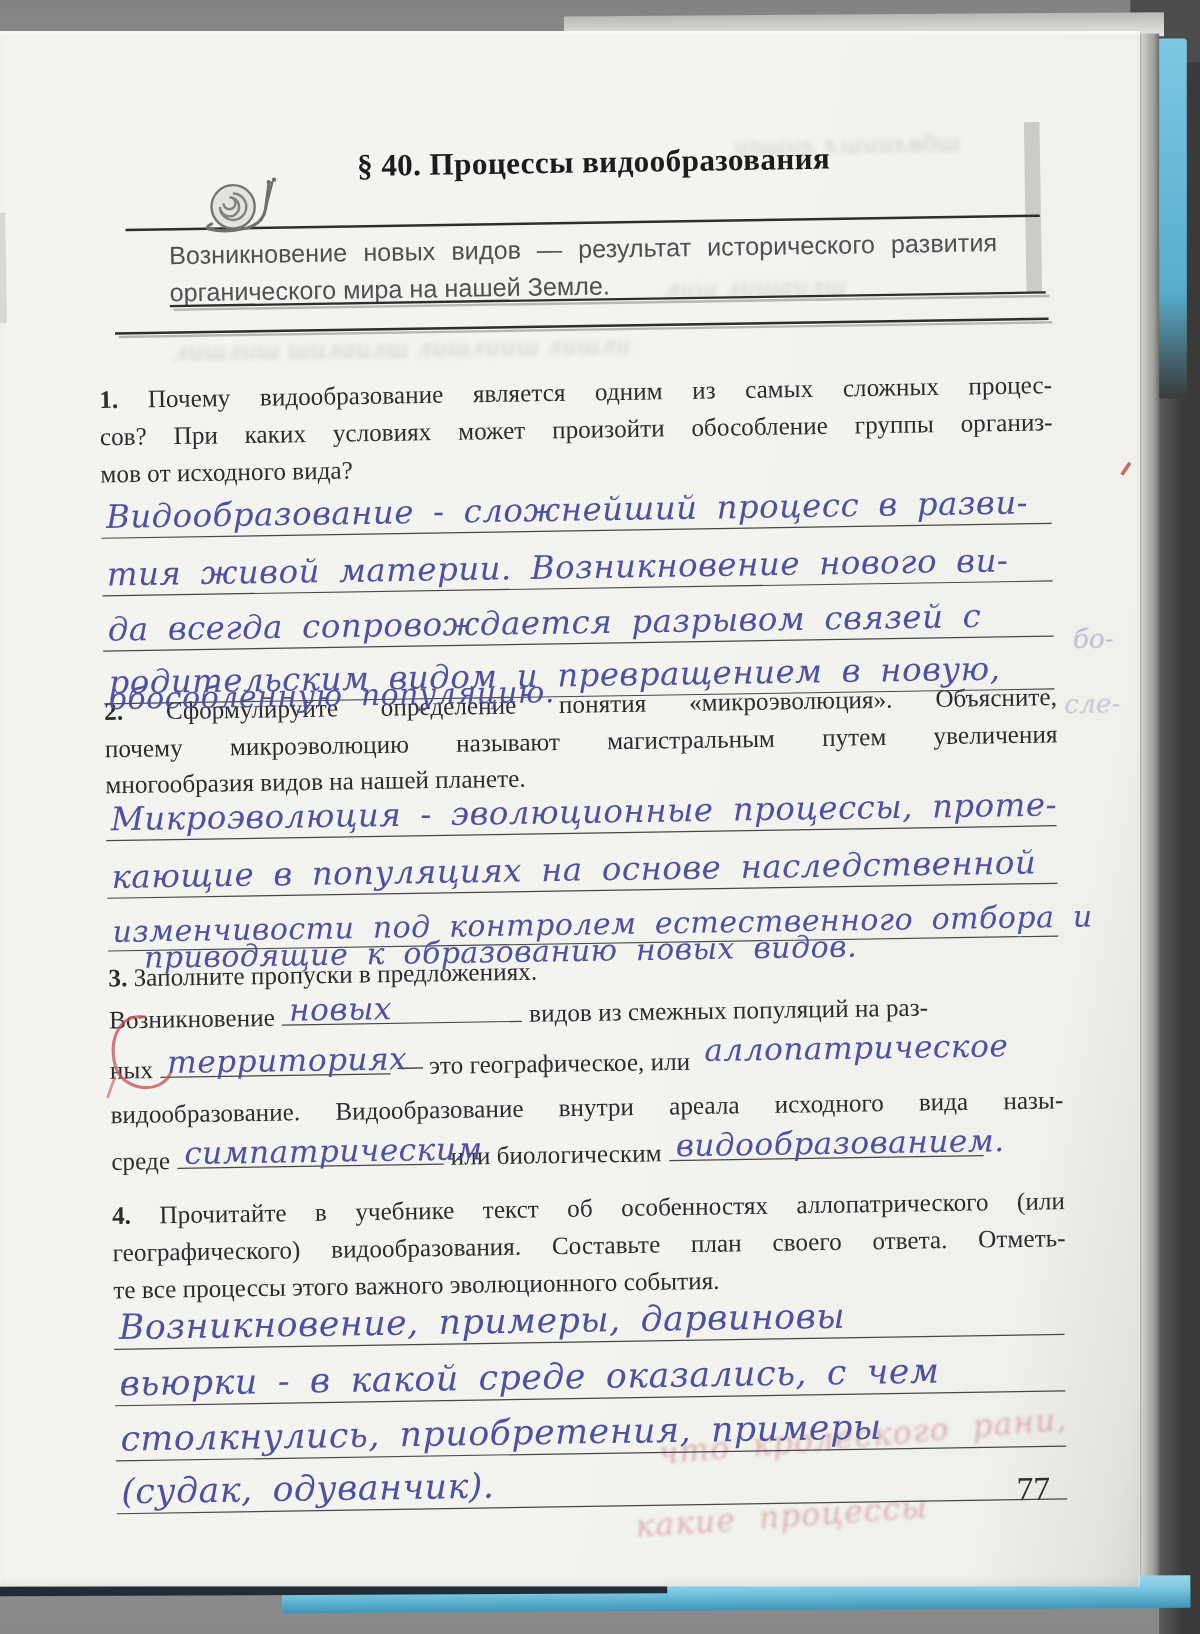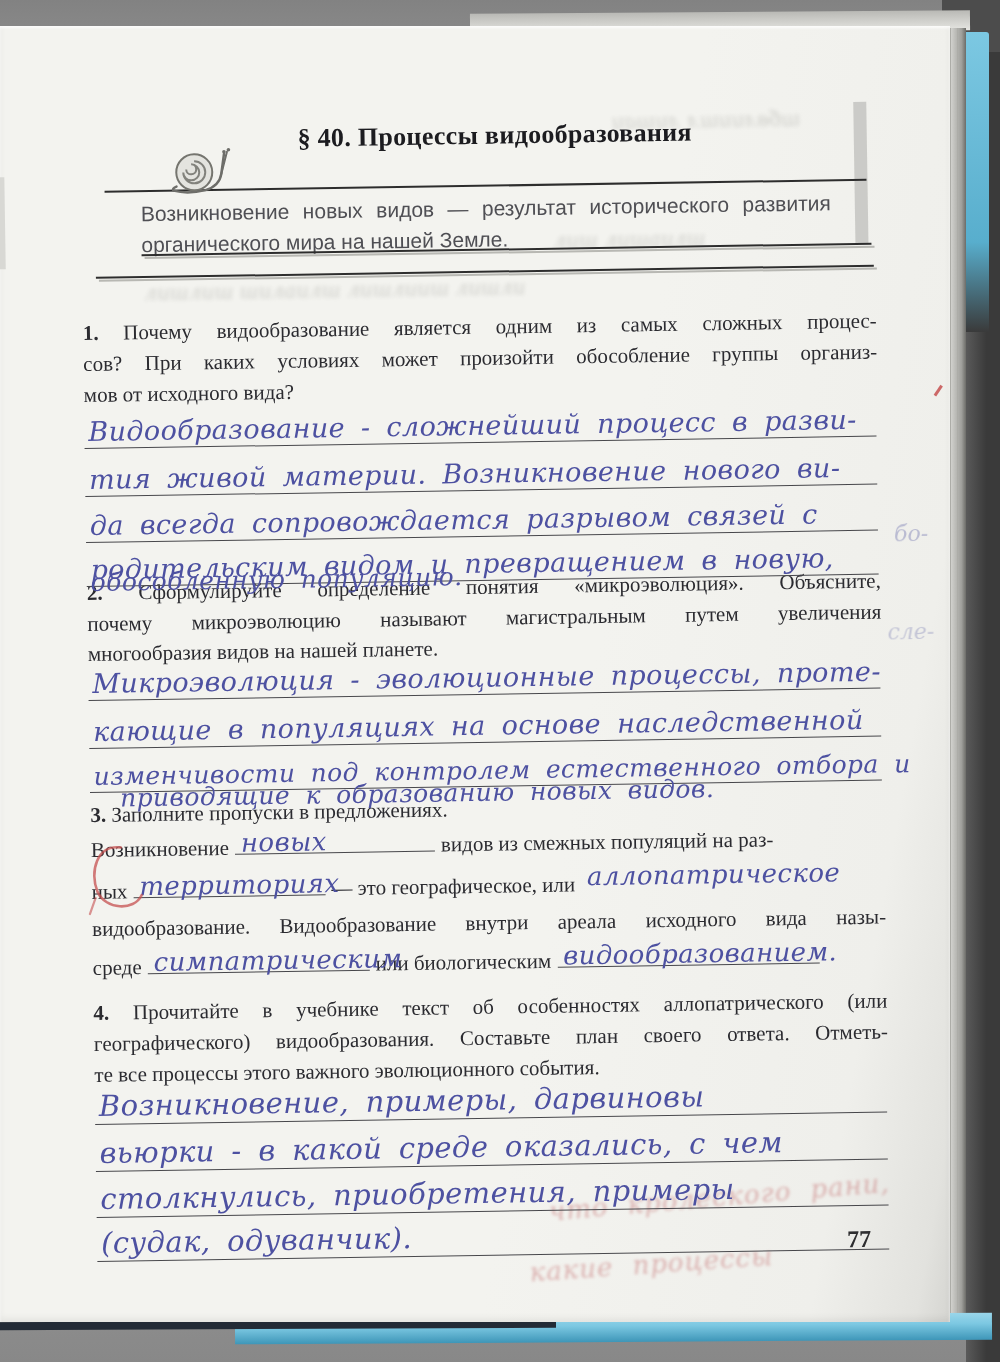--- a/index.html
+++ b/index.html
@@ -40,21 +40,21 @@
   
   .hw{font-family:"DejaVu Serif",serif;font-style:italic;color:var(--ink);letter-spacing:.4px;word-spacing:7px;}
   .aline{position:absolute;left:88px;width:792px;height:46px;z-index:3;}
   .aline.u{border-bottom:1.6px solid #47474b;}
   .aline .hw{position:absolute;left:4px;bottom:1px;white-space:nowrap;font-size:27px;}
   .big .hw{font-size:29px;}
   .fline{position:absolute;left:88px;width:800px;white-space:nowrap;font-size:21px;color:#2b2b30;z-index:3;}
   .blank{display:inline-block;border-bottom:1.6px solid #47474b;position:relative;height:24px;vertical-align:baseline;margin:0 6px;}
   .blank.noline{border-bottom:none;}
   .blank .hw{position:absolute;left:6px;bottom:-4px;font-size:26px;white-space:nowrap;}
-  .pagenum{position:absolute;left:838px;top:1212px;font-size:24px;font-weight:bold;color:#2e2e30;}
+  .pagenum{position:absolute;left:838px;top:1212px;font-size:28px;font-weight:normal;color:#2e2e30;}
   
   .bleed{position:absolute;font-family:"DejaVu Serif",serif;font-style:italic;pointer-events:none;}
   .bleed.gray{color:#a6a6a0;opacity:.48;filter:blur(2px);font-size:20px;}
   .bleed.blue{color:#8487b8;opacity:.5;filter:blur(.6px);font-size:22px;}
   .bleed.pink{color:#c97e7e;opacity:.55;filter:blur(1.4px);font-size:26px;letter-spacing:1px;word-spacing:10px;}
   .redmark{position:absolute;z-index:4;}
   .redtick{position:absolute;left:941px;top:372px;width:3px;height:12px;background:rgba(198,80,80,.85);transform:rotate(35deg);z-index:4;}
   .snail{position:absolute;left:175px;top:116px;width:64px;height:56px;z-index:2;}
 </style>
 </head>
@@ -75,21 +75,21 @@
 
   <div class="page">
     <div class="content">
 
       <div class="vbar" style="left:0;top:150px;width:12px;height:92px;background:#d8d8d4;"></div>
       <div class="vbar" style="left:862px;top:88px;width:13px;height:142px;opacity:.8;"></div>
       <div class="bleed gray" style="left:620px;top:92px;transform:scaleX(-1);">шбвлиишл лишаи</div>
       <div class="bleed gray" style="left:150px;top:256px;">лишлиш шилаилш лишлииш лишли</div>
       <div class="bleed gray" style="left:560px;top:210px;">лиш лишаилш</div>
       <div class="bleed blue" style="left:896px;top:508px;">бо-</div>
-      <div class="bleed blue" style="left:888px;top:562px;opacity:.4;margin-top:44px;">сле-</div>
+      <div class="bleed blue" style="left:888px;top:562px;opacity:.4;">сле-</div>
       <div class="bleed pink" style="left:540px;top:1166px;transform:rotate(-4deg);">что кролеского рани,</div>
       <div class="bleed pink" style="left:520px;top:1232px;transform:rotate(-3deg);">какие процессы</div>
 
       <svg class="snail" viewBox="0 0 64 56">
         <path d="M6 50 Q20 54 38 50 Q52 46 54 34 L57 14" fill="none" stroke="#6e6e6a" stroke-width="2.5" stroke-linecap="round"></path>
         <path d="M54 34 L60 12" fill="none" stroke="#6e6e6a" stroke-width="2" stroke-linecap="round"></path>
         <circle cx="57" cy="12" r="1.8" fill="#6e6e6a"></circle>
           <circle cx="61.5" cy="10" r="1.8" fill="#6e6e6a"></circle>
         <circle cx="27" cy="32" r="18" fill="#e4e4df" stroke="#75756f" stroke-width="2"></circle>
         <path d="M27 32 m0 -11 a11 11 0 1 1 -11 11 a8 8 0 1 0 8 -8 a5 5 0 1 1 -5 5" fill="none" stroke="#82827c" stroke-width="2"></path>

